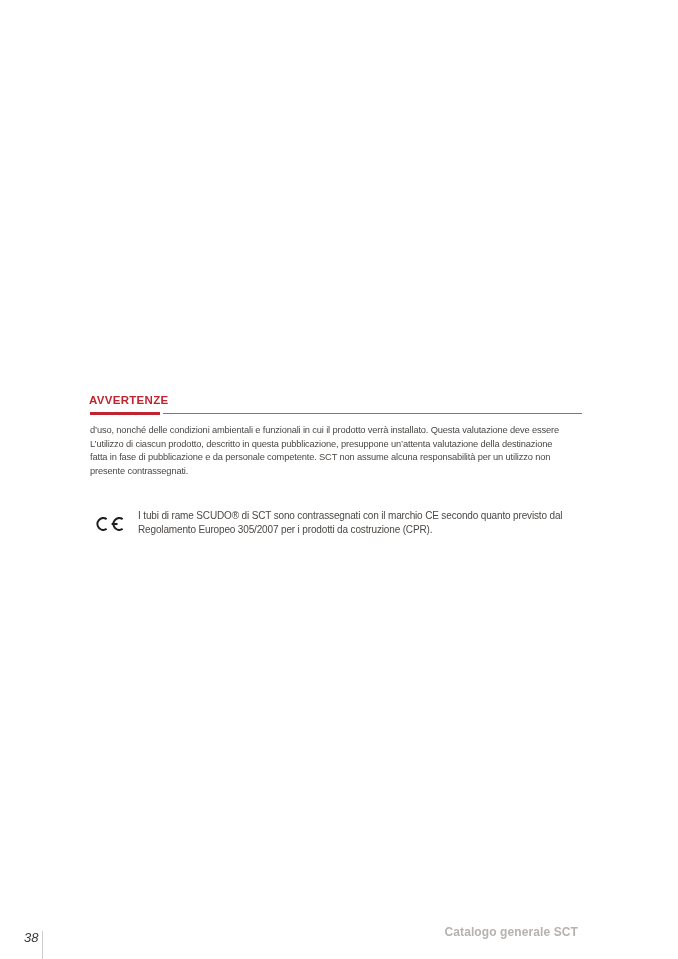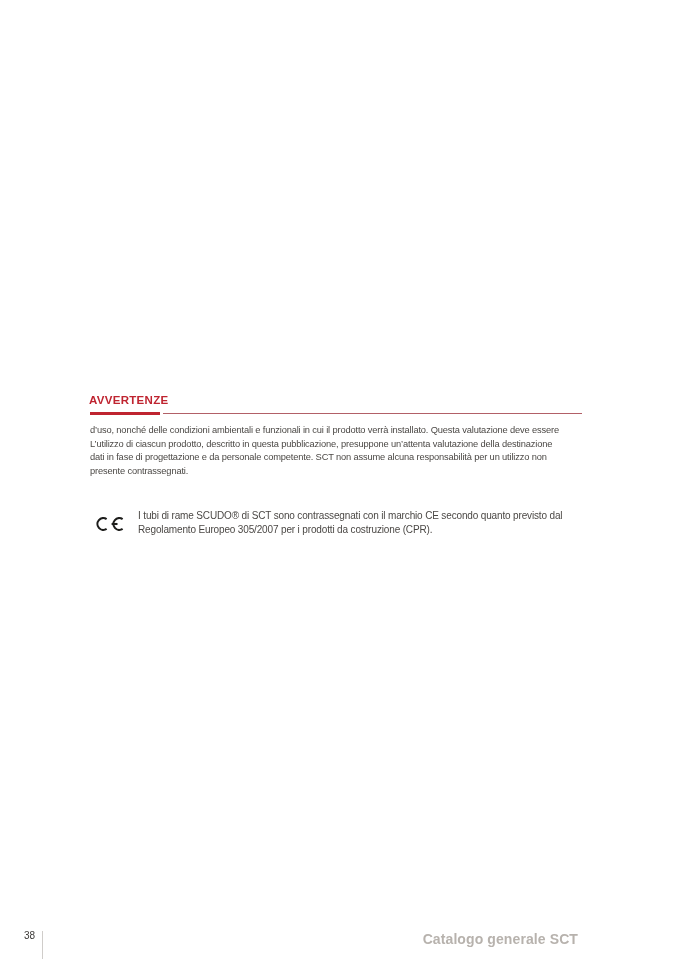--- a/index.html
+++ b/index.html
@@ -75,55 +75,55 @@
     letter-spacing: -0.15px;
     color: #4b4845;
     white-space: nowrap;
   }
 
   
   .page-number {
     position: absolute;
     left: 24px;
     top: 930px;
-    font-size: 10px;
+    font-size: 13px;
     color: #3c3a38;
+    font-style: italic;
   }
   .footer-divider {
     position: absolute;
     left: 42px;
     top: 931px;
     width: 1.4px;
     height: 28px;
     background: #d0cdca;
   }
   .footer-title {
     position: absolute;
     right: 40px;
     top: 925px;
-    font-size: 14px;
+    font-size: 12px;
     font-weight: bold;
     letter-spacing: 0.1px;
     color: #b7b2ad;
-    margin-top: 6px;
   }
 </style>
 </head>
 <body>
 
 <div class="page">
 
   <h1 class="warning-title">AVVERTENZE</h1>
   <div class="rule-thick"></div>
   <div class="rule-thin"></div>
 
   <div class="warning-body">
     <div>d’uso, nonché delle condizioni ambientali e funzionali in cui il prodotto verrà installato. Questa valutazione deve essere</div>
     <div>L’utilizzo di ciascun prodotto, descritto in questa pubblicazione, presuppone un’attenta valutazione della destinazione</div>
-    <div>dati in fase di progettazione e da personale competente. SCT non assume alcuna responsabilità per un utilizzo non</div>
+    <div>fatta in fase di pubblicazione e da personale competente. SCT non assume alcuna responsabilità per un utilizzo non</div>
     <div>presente contrassegnati.</div>
   </div>
 
   <span class="ce-mark">
     <svg viewBox="0 0 52 24" width="32" height="22" aria-hidden="true">
       <path d="M 20.5 4 A 9.6 9.6 0 1 0 20.5 20" fill="none" stroke="#1d1d1b" stroke-width="3.4"></path>
       <path d="M 46.5 4 A 9.6 9.6 0 1 0 46.5 20" fill="none" stroke="#1d1d1b" stroke-width="3.4"></path>
       <line x1="28.6" y1="12" x2="38.2" y2="12" stroke="#1d1d1b" stroke-width="3.4"></line>
     </svg>
   </span>

